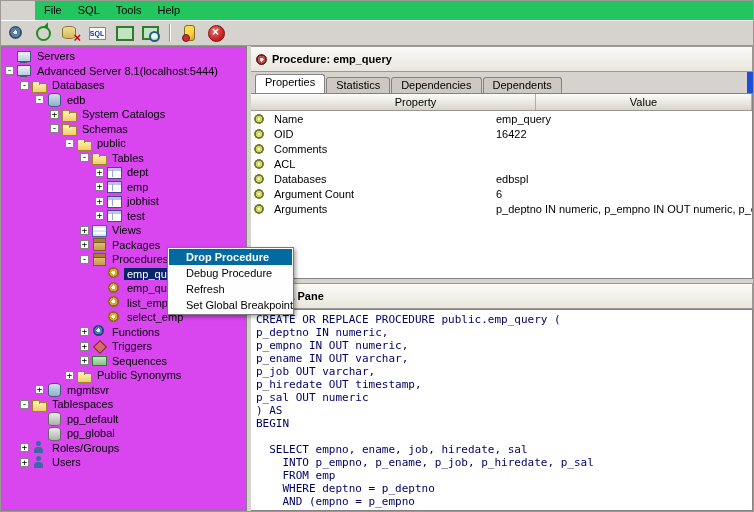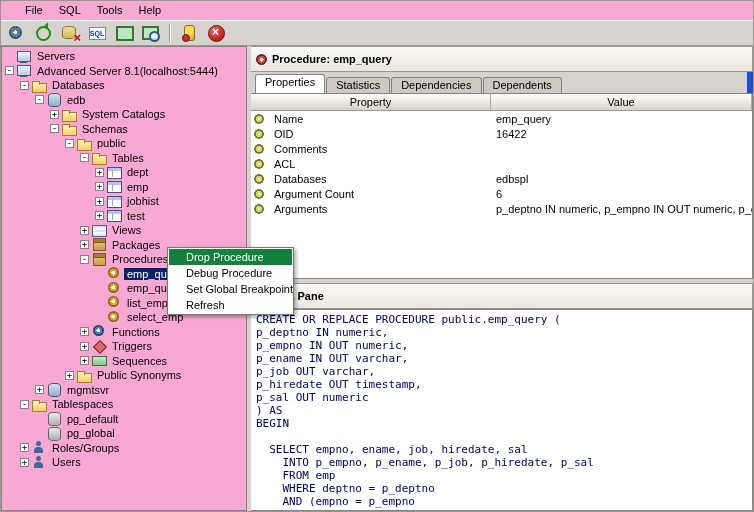--- a/index.html
+++ b/index.html
@@ -4,21 +4,21 @@
 <style>
   * { margin:0; padding:0; box-sizing:border-box; }
   html,body { background:#ffffff; }
   .window {
     position:relative; width:754px; height:512px;
     background:#d6d3ce; border:1px solid #9a9890;
     font-family:"Liberation Sans", sans-serif; font-size:11px; color:#000;
     overflow:hidden;
   }
   
-  .menubar { height:19px; display:flex; align-items:center; padding-left:16px; background:#f9a8d4; }
+  .menubar { height:19px; display:flex; align-items:center; padding-left:1px; background:#22c55e;margin-left:34px; }
   .menu-item { padding:2px 8px 3px; cursor:default; }
   
   .toolbar { height:26px; display:flex; align-items:center; padding:1px 2px; gap:1px;
     border-top:1px solid #ffffff; border-bottom:1px solid #9a9890; background:#d6d3ce; }
   .tbtn { width:26px; height:23px; background:transparent; border:1px solid transparent;
     display:flex; align-items:center; justify-content:center; padding:0; cursor:default; }
   .tb-sep { width:2px; height:18px; border-left:1px solid #9a9890; border-right:1px solid #fff; margin:0 4px; }
   .ic { position:relative; width:18px; height:16px; display:flex; align-items:center; justify-content:center;
         font-size:7px; font-weight:bold; color:#0033aa; }
   .ic-options::before { content:""; position:absolute; left:2px; top:1px; width:13px; height:13px; border-radius:50%;
@@ -40,21 +40,21 @@
   .ic-debug::before { content:""; position:absolute; left:4px; top:0; width:9px; height:14px;
         background:linear-gradient(135deg,#ffd84d 55%,#caa520); border:1px solid #8a6d1a; border-radius:3px; }
   .ic-debug::after { content:""; position:absolute; left:2px; top:9px; width:6px; height:6px; border-radius:50%;
         background:#c23030; border:1px solid #701818; }
   .ic-stop::before { content:""; position:absolute; left:1px; top:0; width:15px; height:15px;
         background:radial-gradient(circle at 35% 30%, #e86a6a, #c21f1f 70%); border:1px solid #7a1010; border-radius:50%; }
   .ic-stop::after { content:"×"; position:absolute; left:0; top:0; width:17px; height:15px; color:#fff;
         font-size:12px; font-weight:bold; line-height:14px; text-align:center; }
   
   .main { display:flex; height:465px; }
-  .tree-panel { width:246px; background:#f9a8d4; border:1px solid #848284; overflow:hidden; padding-top:2px; }
+  .tree-panel { width:246px; background:#d946ef; border:1px solid #848284; overflow:hidden; padding-top:2px; }
   .vsplit { width:4px; background:#d6d3ce; cursor:col-resize; }
   .right { flex:1; display:flex; flex-direction:column; overflow:hidden; }
   
   .tree-row { display:flex; align-items:center; height:14.5px; white-space:nowrap; padding-left:3px; cursor:default; }
   .expander { width:9px; min-width:9px; height:9px; border:1px solid #848284; background:#fff; color:#000;
     font-size:9px; line-height:7px; text-align:center; margin-right:3px; font-family:"DejaVu Sans Mono", monospace; }
   .expander.hidden { visibility:hidden; }
   .tree-icon { width:14px; min-width:14px; height:13px; margin-right:3px; position:relative; }
   .tree-label { padding:0 3px; }
   .tree-label.selected { background:#0a246a; color:#fff; }
@@ -94,36 +94,36 @@
   .hdr-icon { width:11px; height:11px; min-width:11px; border-radius:50%;
     background:radial-gradient(circle,#ffe2e2 0 2px,#c05050 2px 4px,#702020 4px 5.5px,transparent 5.5px); }
   .tabs { display:flex; align-items:flex-end; height:21px; padding:2px 2px 0 4px; background:#d6d3ce;
     border-right:6px solid #1d4ed8; }
   .tab { padding:2px 9px 3px; border:1px solid #848284; border-bottom:none; border-radius:3px 3px 0 0;
     background:#cdc9c2; margin-right:1px; height:16px; line-height:11px; cursor:default; }
   .tab.active { background:#fff; height:19px; position:relative; z-index:2; }
   .prop-table { height:186px; background:#fff; border:1px solid #848284; border-left:none; overflow:hidden; }
   .pt-head { display:flex; height:17px; background:linear-gradient(#fdfdfb,#d8d4cb); border-bottom:1px solid #9a9890; }
   .pt-col { padding-top:2px; text-align:center; border-right:1px solid #b0aca4; }
-  .pt-col.prop { width:240px; }
+  .pt-col.prop { width:240px;margin-left:45px; }
   .pt-col.val { flex:1; }
   .pt-row { display:flex; height:15px; align-items:center; background:#fff; }
   .pt-row .cell-prop { width:240px; display:flex; align-items:center; gap:10px; padding-left:3px; overflow:hidden; }
   .pt-row .cell-val { flex:1; padding-left:5px; white-space:nowrap; overflow:hidden; }
   .row-icon { width:10px; min-width:10px; height:10px; border-radius:50%;
     background:radial-gradient(circle,#fdf6d8 0 1.5px,#cfd96a 1.5px 3.5px,#6e7a2a 3.5px 5px,transparent 5px); }
   .hsplit { height:4px; background:#d6d3ce; cursor:row-resize; }
   .sql-code { flex:1; background:#fff; border:1px solid #848284; border-left:none;
     font-family:"DejaVu Sans Mono", monospace; font-size:11px; line-height:13px;
     color:#000066; padding:3px 5px; white-space:pre; overflow:hidden; }
   
   .context-menu { position:absolute; left:166px; top:246px; width:127px; background:#fefefe;
     border:1px solid #7a7a7a; box-shadow:2px 2px 4px rgba(0,0,0,.35); padding:1px; z-index:10; }
   .cm-item { height:16px; line-height:16px; padding-left:17px; white-space:nowrap; cursor:default; }
-  .cm-item.highlight { background:#15803d; color:#fff; }
+  .cm-item.highlight { background:#0369a1; color:#fff;font-weight:bold; }
 </style>
 </head>
 <body>
 
 <div class="window">
   <div class="menubar" id="menubar">
       <span class="menu-item">File</span>
       <span class="menu-item">SQL</span>
       <span class="menu-item">Tools</span>
       <span class="menu-item">Help</span>
@@ -421,16 +421,16 @@
     FROM emp
     WHERE deptno = p_deptno
     AND (empno = p_empno
     OR  ename = UPPER(p_ename));
 END;</div>
     </div>
   </div>
   <div class="context-menu" id="context-menu">
       <div class="cm-item highlight">Drop Procedure</div>
       <div class="cm-item">Debug Procedure</div>
+      <div class="cm-item">Refresh</div>
       <div class="cm-item">Set Global Breakpoint</div>
-      <div class="cm-item">Refresh</div>
     </div>
 </div>
 
 </body></html>

